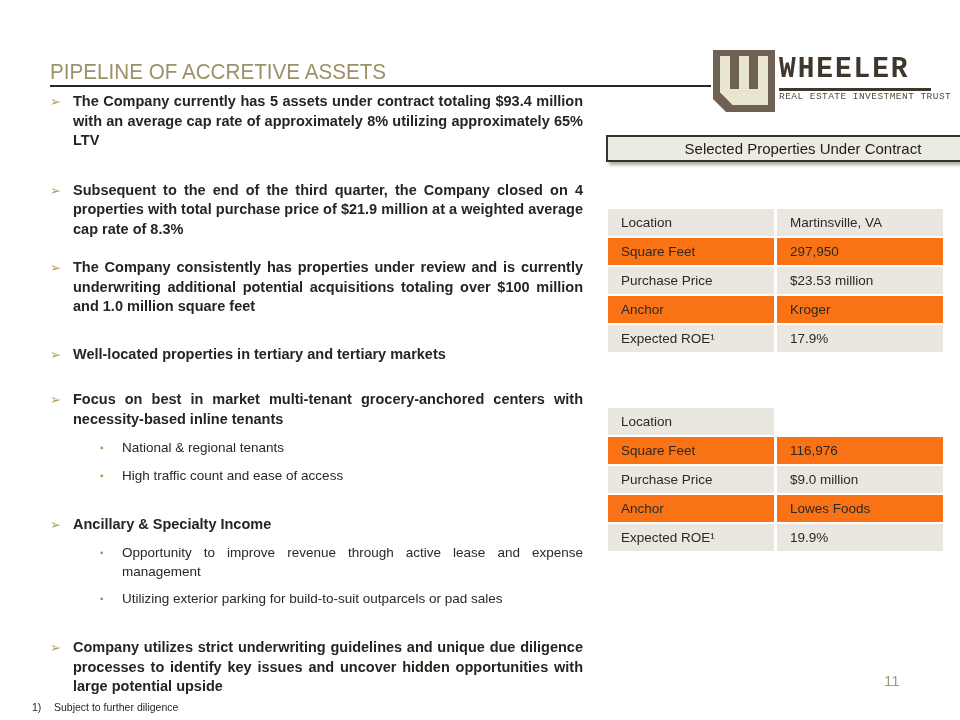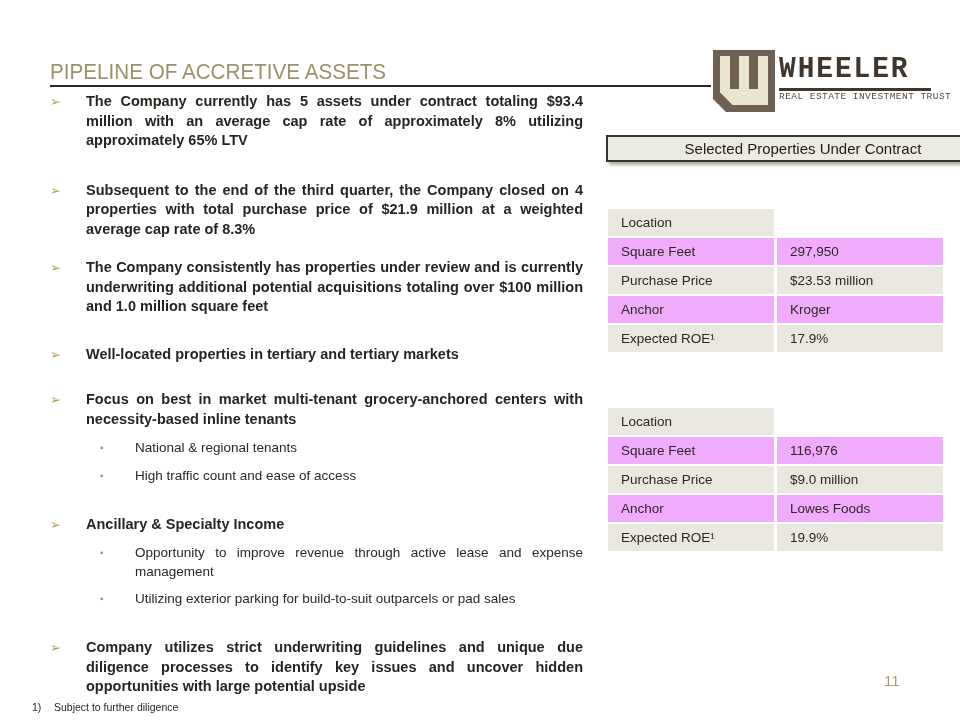--- a/index.html
+++ b/index.html
@@ -56,21 +56,20 @@
   .bullets { position: absolute; left: 50px; top: 92px; width: 533px; }
   .bullet { display: flex; }
   .bullet .marker {
     flex: none; width: 23px; color: #b49b52;
     font-size: 13px; line-height: 19.5px;
   }
   .bullet .btext {
     flex: 1; text-align: justify;
     font-size: 14.5px; font-weight: bold; line-height: 19.5px;
     color: #29241f;
-    margin-left: 13px;
   }
   .bullet.sub { margin-left: 50px; }
   .bullet.sub .marker { width: 22px; font-size: 10px; color: #a9984f; line-height: 19.5px; }
   .bullet.sub .btext { font-weight: normal; font-size: 13.5px; line-height: 19.5px; color: #2c2722; }
 
   
   .panel-header {
     position: absolute; left: 606px; top: 135px; width: 394px; height: 27px;
     background: #ecebe3; border: 2px solid #3a332b;
     box-shadow: 3px 3px 3px rgba(110,105,95,0.55);
@@ -80,21 +79,21 @@
   .ptable.t1 { top: 209px; }
   .ptable.t2 { top: 408px; }
   .prow { display: flex; height: 27px; margin-bottom: 2px; }
   .pcell {
     font-size: 13.5px; line-height: 27px; color: #2d2922;
     padding-left: 13px; overflow: hidden; white-space: nowrap;
   }
   .plabel { width: 166px; margin-right: 3px; }
   .pvalue { flex: 1; }
   .rlight .pcell { background: #e9e7e0; }
-  .rtan .pcell { background: #f0abfc; }
+  .rtan .pcell { background: #f97316; }
 
   
   .footnote {
     position: absolute; left: 32px; top: 701px;
     font-size: 10.5px; color: #2b2620; display: flex;
   }
   .footnote .fmark { width: 22px; }
   .page-number {
     position: absolute; left: 884px; top: 672px;
     font-size: 15px; color: #a39a6d;
@@ -179,20 +178,21 @@
       <div class="btext">Company utilizes strict underwriting guidelines and unique due diligence processes to identify key issues and uncover hidden opportunities with large potential upside</div>
     </div>
 
   </div>
 
   <div class="panel-header">Selected Properties Under Contract</div>
 
   <div class="ptable t1">
     <div class="prow rlight">
       <div class="pcell plabel">Location</div>
+      <div class="pcell pvalue">Martinsville, VA</div>
     </div>
     <div class="prow rtan">
       <div class="pcell plabel">Square Feet</div>
       <div class="pcell pvalue">297,950</div>
     </div>
     <div class="prow rlight">
       <div class="pcell plabel">Purchase Price</div>
       <div class="pcell pvalue">$23.53 million</div>
     </div>
     <div class="prow rtan">

